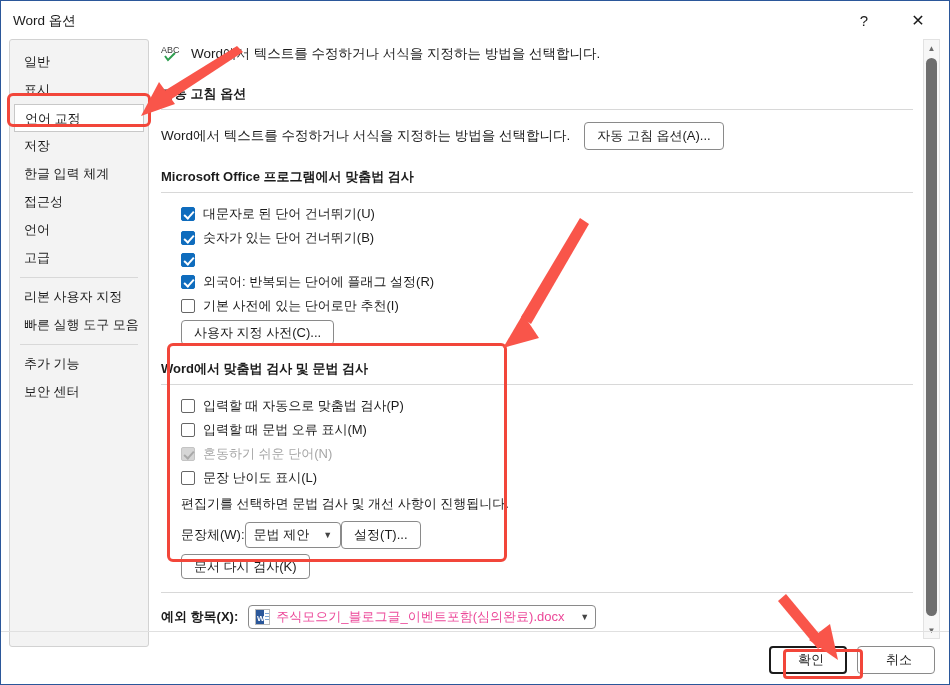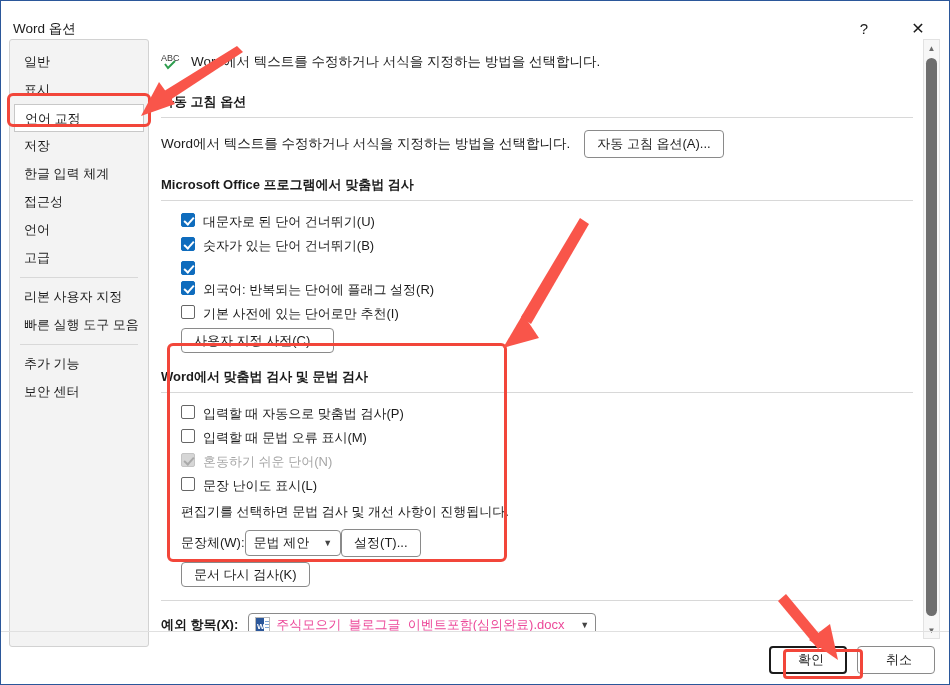--- a/index.html
+++ b/index.html
@@ -14,21 +14,21 @@
   #dialog {
     position: relative;
     width: 950px; height: 685px;
     background: #ffffff;
     border: 1px solid #2b579a;
     overflow: hidden;
   }
 
   
   #titlebar {
-    position: absolute; left: 0; top: 8px;
+    position: absolute; left: 0; top: 0;
     width: 948px; height: 40px;
     background: #ffffff;
     display: flex; align-items: center;
   }
   #title-text {
     margin-left: 12px;
     font-size: 13.5px;
     color: #1b1b1b;
     white-space: nowrap;
   }
@@ -74,21 +74,20 @@
 
   
   #content {
     position: absolute; left: 160px; top: 40px;
     width: 752px; height: 590px;
     overflow: hidden;
   }
 
   #intro-row {
     position: relative;
-    margin-top: 8px;
     height: 26px;
     display: flex; align-items: center;
   }
   #proof-icon {
     width: 26px; height: 20px;
     position: relative;
     flex: 0 0 auto;
     margin-right: 4px;
   }
   #intro-text {
@@ -123,21 +122,21 @@
     color: #1b1b1b;
     background: #ffffff;
     border: 1px solid #8a8a8a;
     border-radius: 4px;
     padding: 4px 12px;
     white-space: nowrap;
     cursor: default;
   }
 
   .cb-row {
-    display: flex; 
+    display: flex; align-items: center;
     margin-top: 6px;
     margin-left: 20px;
     gap: 8px;
     white-space: nowrap;
   }
   .cb-row.first { margin-top: 12px; }
   .cb {
     width: 14px; height: 14px;
     border: 1px solid #666666;
     background: #ffffff;

